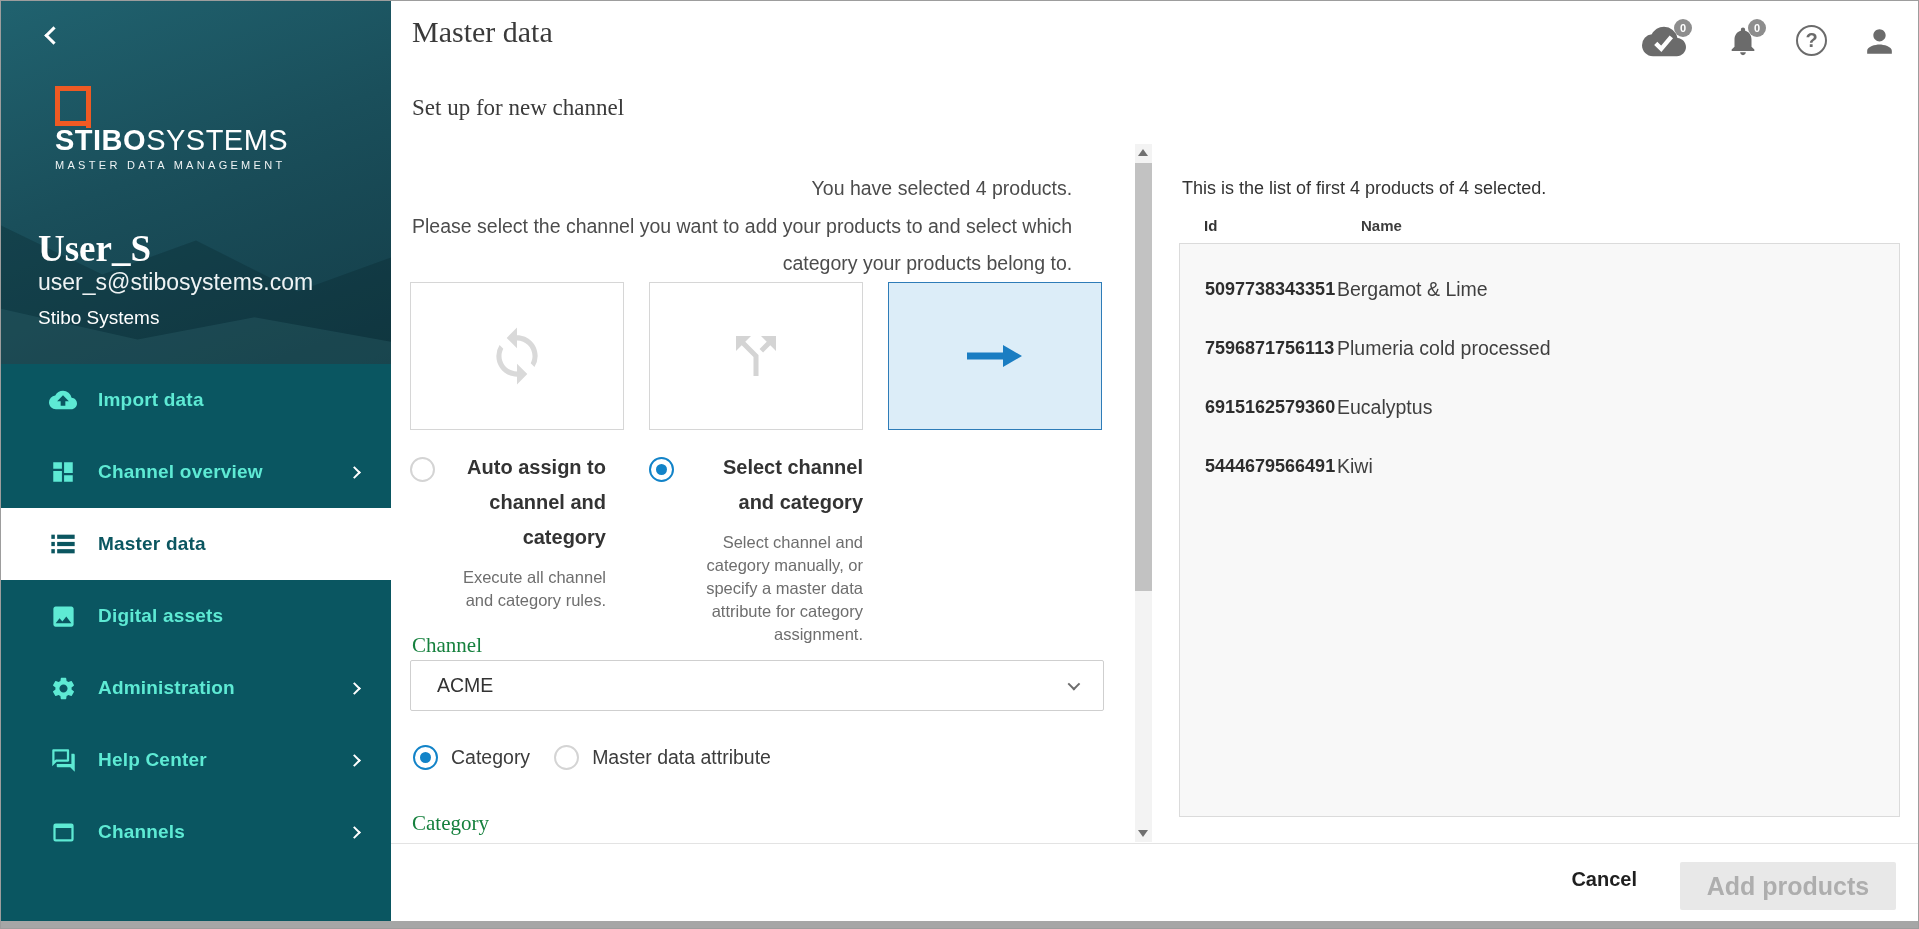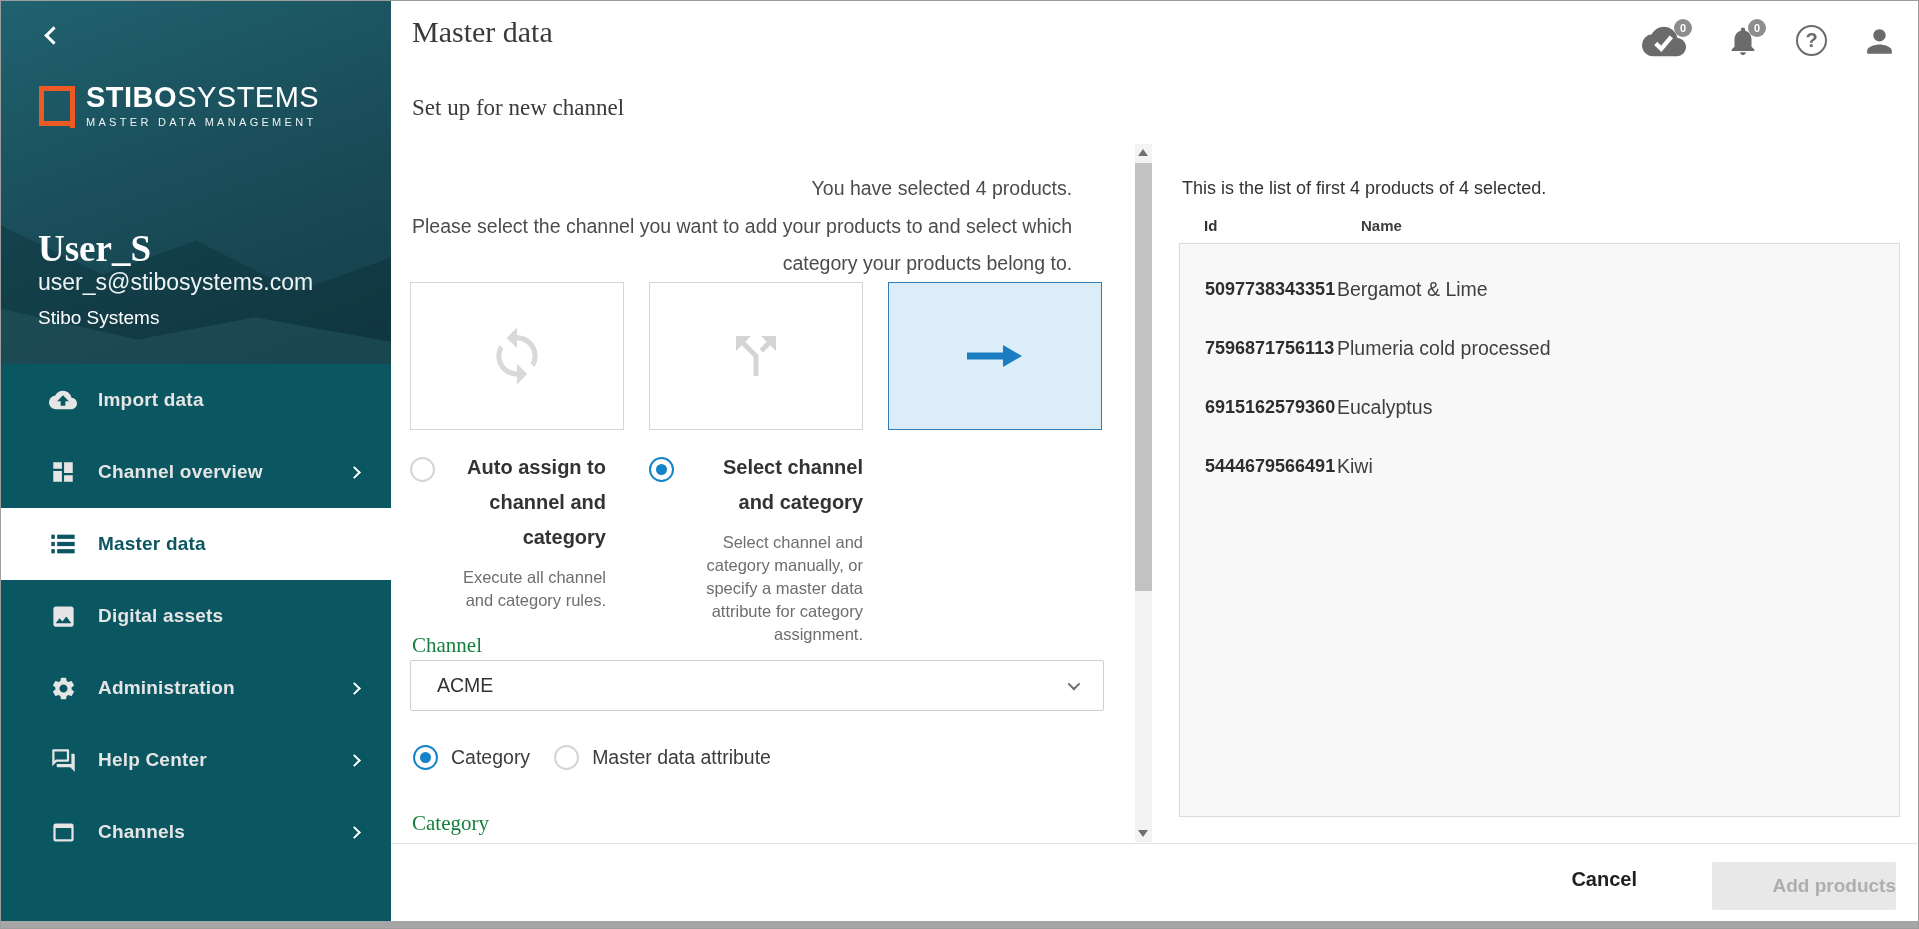--- a/index.html
+++ b/index.html
@@ -14,34 +14,34 @@
            background:linear-gradient(160deg,#20626f 0%,#1a4f5b 45%,#143d48 100%); }
   .photo::before { content:''; position:absolute; left:0; right:0; top:150px; bottom:0;
            background:rgba(6,36,44,.30);
            clip-path:polygon(0 35%,26% 58%,50% 42%,76% 66%,100% 50%,100% 100%,0 100%); }
   .photo::after { content:''; position:absolute; left:0; right:0; top:240px; bottom:0;
            background:rgba(54,110,120,.28);
            clip-path:polygon(0 55%,35% 80%,65% 62%,100% 82%,100% 100%,0 100%); }
   .back { position:absolute; left:46px; top:28px; width:13px; height:13px;
           border-left:3px solid #fff; border-bottom:3px solid #fff;
           transform:rotate(45deg); cursor:pointer; }
-  .logo { position:absolute; left:38px; top:82px; display:flex; align-items:flex-start; }
+  .logo { position:absolute; left:54px; top:82px; display:flex; align-items:flex-start;flex-direction:column; }
   .logo-square { width:36px; height:40px; border:5px solid #ee5a23; margin:3px 11px 0 0; position:relative; }
   .logo-square::after { content:''; position:absolute; right:-5px; bottom:-7px; width:5px; height:5px; background:#ee5a23; }
   .logo-row1 { font-size:29px; line-height:29px; color:#fff; letter-spacing:.5px; font-weight:300; white-space:nowrap; }
   .logo-row1 b { font-weight:800; }
   .logo-tagline { margin-top:4px; font-size:11px; letter-spacing:3.3px; color:#eef3f4; font-weight:500; white-space:nowrap; }
   .user-name  { position:absolute; left:37px; top:226px; font-family:"Liberation Serif",serif;
                 font-size:37px; font-weight:700; color:#fff; }
   .user-email { position:absolute; left:37px; top:268px; font-size:23px; color:#eef3f4; }
   .user-org   { position:absolute; left:37px; top:306px; font-size:19px; color:#fff; }
 
   .menu { position:absolute; left:0; top:363px; right:0; }
   .nav-item { height:72px; display:flex; align-items:center; padding:0 32px 0 48px;
-              color:#e5e5e5; cursor:pointer; }
+              color:#5eead4; cursor:pointer; }
   .nav-icon { width:28px; height:28px; flex:none; display:flex; align-items:center; justify-content:center; }
   .nav-icon svg { display:block; }
   .nav-label { margin-left:21px; font-size:19px; font-weight:600; letter-spacing:.2px; flex:1; }
   .nav-chevron { width:9px; height:9px; border-top:2.5px solid #fff; border-right:2.5px solid #fff;
                  transform:rotate(45deg); flex:none; }
   .nav-item.active { background:#fff; color:#0b5660; }
 
   
   .page-title { position:absolute; left:411px; top:14px; font-family:"Liberation Serif",serif;
                 font-size:30px; color:#3a3a3a; font-weight:500; }
@@ -106,23 +106,23 @@
                background:#f8f8f8; border:1px solid #dbdbdb; padding-top:16px; }
   .prow { height:59px; display:flex; align-items:center; }
   .pid   { width:157px; padding-left:25px; font-size:18px; font-weight:700; color:#2d2d2d; }
   .pname { font-size:19.5px; color:#3f3f3f; }
 
   
   .footer { position:absolute; left:390px; top:842px; width:1529px; height:80px;
             background:#fff; border-top:1px solid #e3e3e3; }
   .cancel { position:absolute; right:283px; top:24px; font-size:20px; font-weight:600;
             color:#1f1f1f; cursor:pointer; }
-  .add-btn { position:absolute; right:24px; top:18px; width:184px; height:48px;
-             background:#e8e8e8; color:#aeaeae; font-size:19px; font-weight:600;
-             border:none; border-radius:2px;text-align:right; }
+  .add-btn { position:absolute; right:24px; top:18px; width:216px; height:48px;
+             background:#e8e8e8; color:#aeaeae; font-size:25px; font-weight:600;
+             border:none; border-radius:2px; }
   .bottom-strip { position:absolute; left:0; bottom:0; width:100%; height:7px; background:#a6a6a6; }
 </style>
 </head>
 <body>
 
 <div class="window">
 
   <div class="sidebar">
     <div class="photo"></div>
     <div class="back"></div>

